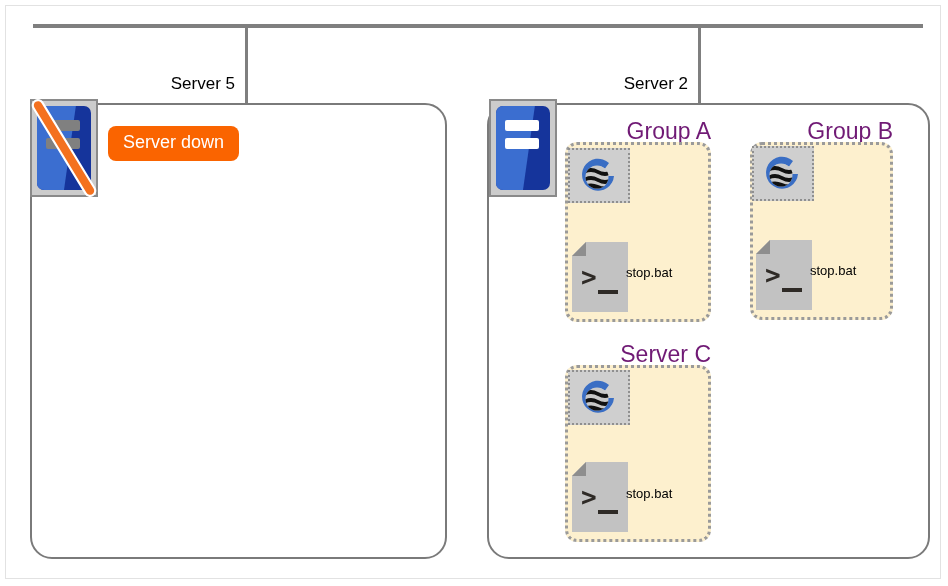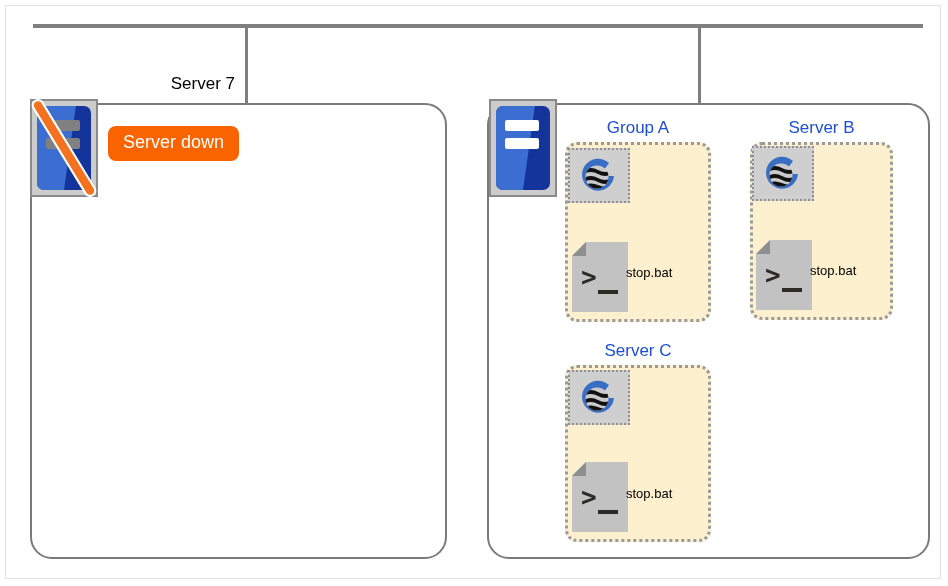--- a/index.html
+++ b/index.html
@@ -133,24 +133,24 @@
     background: #fa6400;
     color: #ffffff;
     font-size: 18px;
     border-radius: 8px;
     white-space: nowrap;
   }
 
   
   .group-label {
     position: absolute;
-    font-size: 17px;
-    color: #1d4ed8;
+    font-size: 23px;
+    color: #701a75;
     white-space: nowrap;
-    text-align: center;
+    text-align: right;
   }
   .group-box {
     position: absolute;
     background: #fdf0ce;
     border: 3px dotted #9a9a9a;
     border-radius: 12px;
     box-sizing: border-box;
   }
 
   
@@ -201,37 +201,38 @@
 <body>
 
 <div id="canvas">
 
   <div class="outer-frame"></div>
 
   <div class="bus-line"></div>
   <div class="drop-line s1"></div>
   <div class="drop-line s2"></div>
 
-  <div class="server-label s1">Server 7</div>
+  <div class="server-label s1">Server 5</div>
 
   <div class="server-box s1"></div>
 
   <div class="server-icon s1 gray-bars">
     <div class="server-icon-body">
       <div class="srv-bar b1"></div>
       <div class="srv-bar b2"></div>
     </div>
     <svg class="slash" viewBox="0 0 68 98">
       <line x1="9" y1="8" x2="59" y2="90" stroke="#ffffff" stroke-width="12" stroke-linecap="round"></line>
       <line x1="9" y1="8" x2="59" y2="90" stroke="#f4711f" stroke-width="8" stroke-linecap="round"></line>
     </svg>
   </div>
 
   <div class="badge">Server down</div>
 
+  <div class="server-label s2">Server 2</div>
 
   <div class="server-box s2"></div>
 
   <div class="server-icon s2 white-bars">
     <div class="server-icon-body">
       <div class="srv-bar b1"></div>
       <div class="srv-bar b2"></div>
     </div>
   </div>
 
@@ -258,21 +259,21 @@
       <path d="M14 0 L56 0 L56 70 L0 70 L0 14 Z" fill="#c2c2c2"></path>
       <path d="M14 0 L14 14 L0 14 Z" fill="#8e8e8e"></path>
       <text x="9" y="44" font-family="DejaVu Sans Mono, monospace" font-size="26" font-weight="bold" fill="#2e2a26">&gt;</text>
       <rect x="26" y="48" width="20" height="4" fill="#2e2a26"></rect>
     </svg>
 
     <div class="bat-label">stop.bat</div>
   </div>
 
   <div class="group group-b">
-    <div class="group-label">Server B</div>
+    <div class="group-label">Group B</div>
     <div class="group-box"></div>
 
     <div class="globe-tile">
       <svg width="46" height="44" viewBox="0 0 46 44">
         <path d="M33 9 A16 16 0 1 0 38 22 L24 22 L24 28 L31.5 28 A10 10 0 1 1 29 14.5 Z" fill="#3a6ec4"></path>
         <clipPath id="gclipB">
             <circle cx="21" cy="23" r="11.5"></circle>
           </clipPath>
         <g clip-path="url(#gclipB)">
           <rect x="8" y="11" width="28" height="26" fill="#c9c9c9"></rect>

